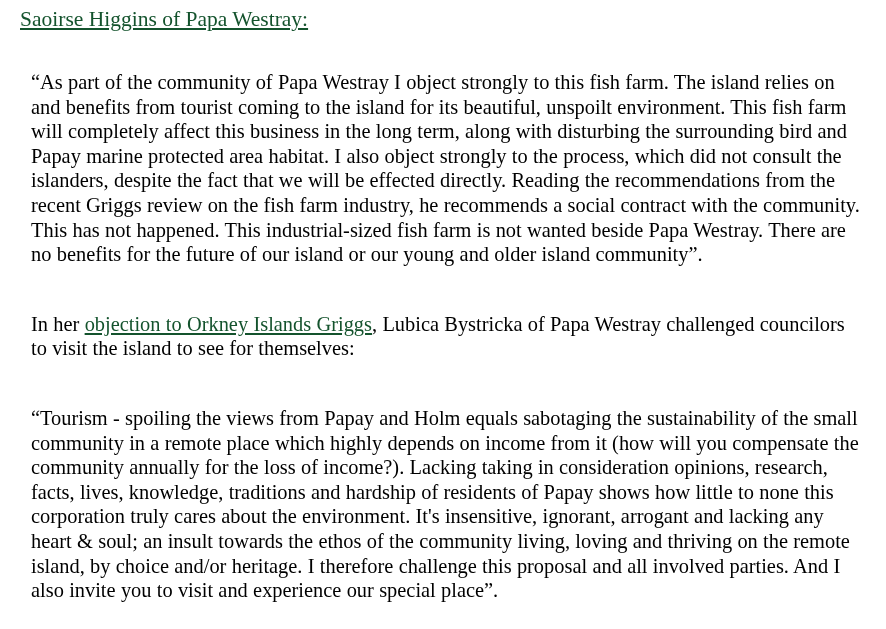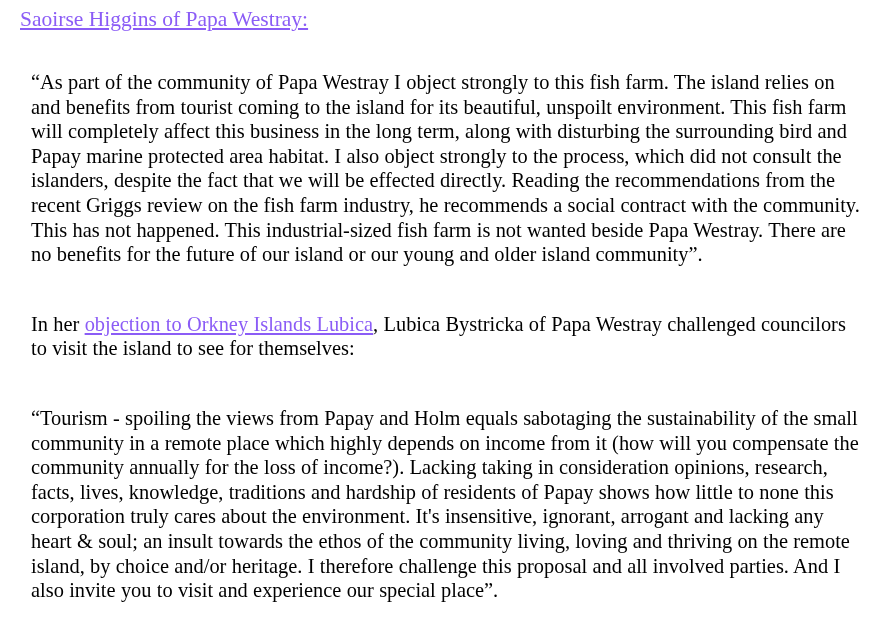--- a/index.html
+++ b/index.html
@@ -24,21 +24,21 @@
     background: #ffffff;
   }
   .heading-line {
     font-size: 21.5px;
     line-height: 26px;
     margin: 0 0 0 0;
     white-space: nowrap;
   }
   a.doclink,
   .doclink {
-    color: #8b5cf6;
+    color: #14532d;
     text-decoration: underline;
     text-underline-offset: 2px;
     text-align: right;
   }
   .para {
     font-size: 20.4px;
     line-height: 24.6px;
     text-align: left;
     margin: 11px;
     max-width: 852px;
@@ -56,20 +56,20 @@
     <a href="#" class="doclink">Saoirse Higgins of Papa Westray:</a>
   </div>
 
   <div class="gap-after-heading"></div>
 
   <p class="para">“As part of the community of Papa Westray I object strongly to this fish farm.  The island relies on and benefits from tourist coming to the island for its beautiful, unspoilt environment.  This fish farm will completely affect this business in the long term, along with disturbing the surrounding bird and Papay marine protected area habitat.  I also object strongly to the process, which did not consult the islanders, despite the fact that we will be effected directly.  Reading the recommendations from the recent Griggs review on the fish farm industry, he recommends a social contract with the community.  This has not happened.  This industrial-sized fish farm is not wanted beside Papa Westray.  There are no benefits for the future of our island or our young and older island community”.</p>
 
   <div class="gap-para"></div>
 
   <p class="para">
-    <span>In her </span><a href="#" class="doclink">objection to Orkney Islands Lubica</a><span>, Lubica Bystricka of Papa Westray challenged councilors to visit the island to see for themselves:</span>
+    <span>In her </span><a href="#" class="doclink">objection to Orkney Islands Griggs</a><span>, Lubica Bystricka of Papa Westray challenged councilors to visit the island to see for themselves:</span>
   </p>
 
   <div class="gap-para"></div>
 
   <p class="para">“Tourism - spoiling the views from Papay and Holm equals sabotaging the sustainability of the small community in a remote place which highly depends on income from it (how will you compensate the community annually for the loss of income?).  Lacking taking in consideration opinions, research, facts, lives, knowledge, traditions and hardship of residents of Papay shows how little to none this corporation truly cares about the environment.  It's insensitive, ignorant, arrogant and lacking any heart &amp; soul; an insult towards the ethos of the community living, loving and thriving on the remote island, by choice and/or heritage.  I therefore challenge this proposal and all involved parties.  And I also invite you to visit and experience our special place”.</p>
 
 </div>
 
 </body></html>

